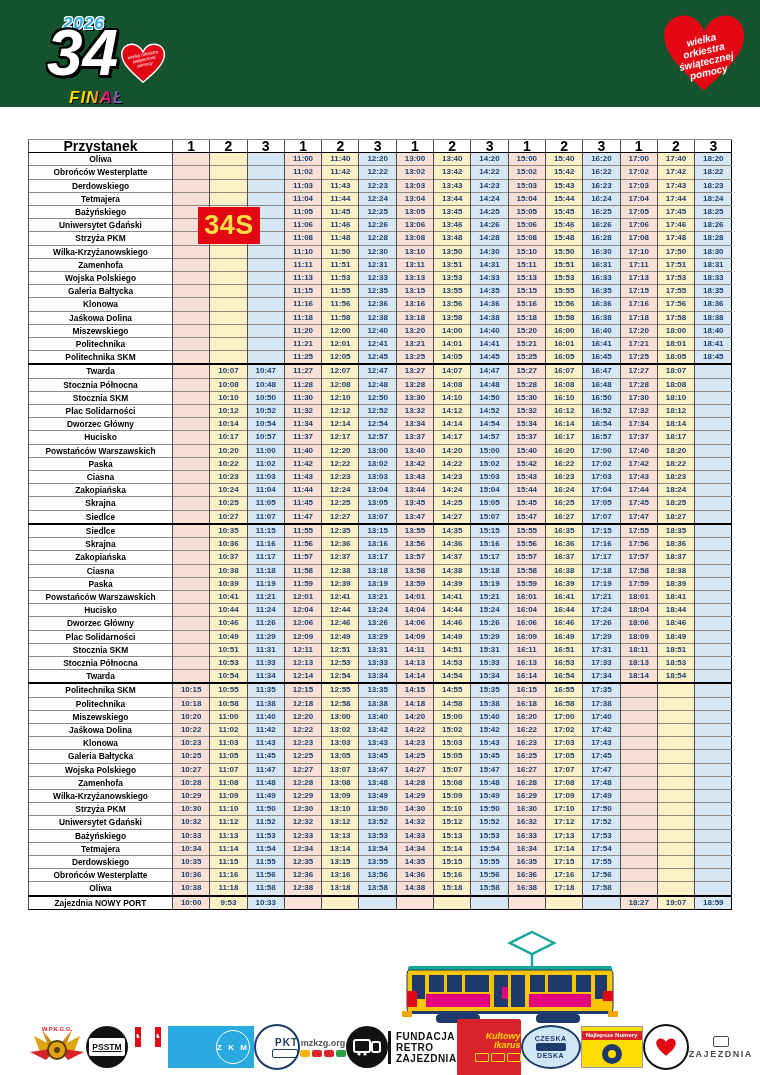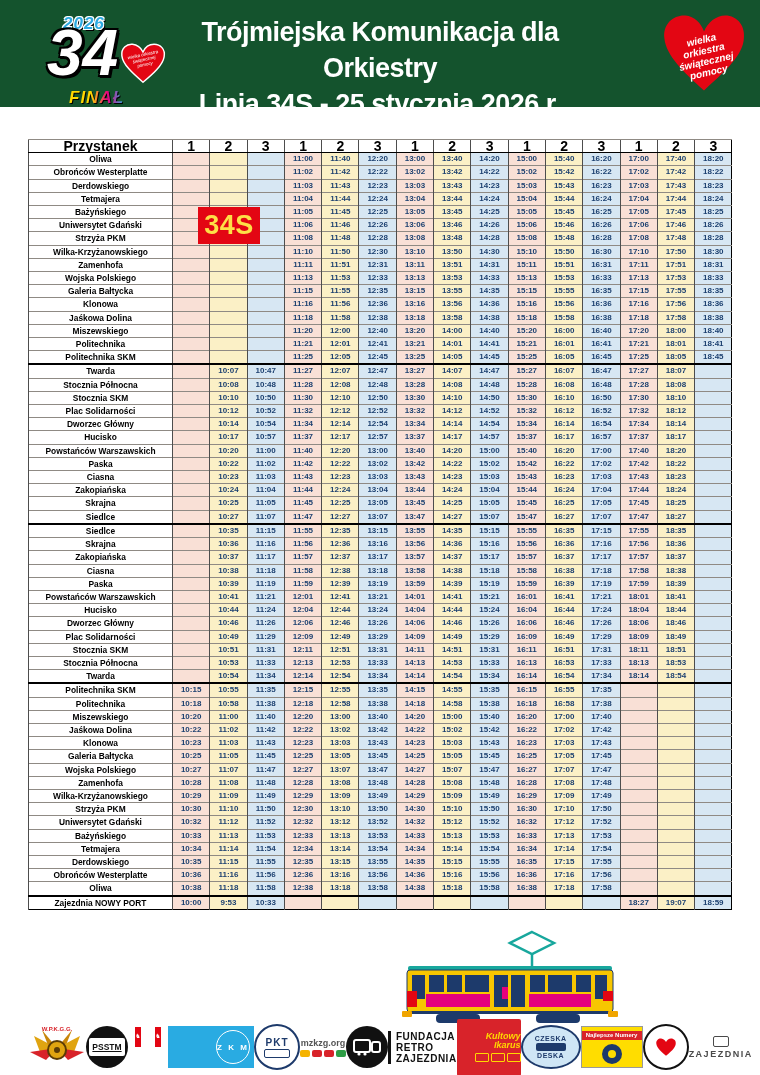--- a/index.html
+++ b/index.html
@@ -59,21 +59,21 @@
   .logo{flex:0 0 auto;display:flex;flex-direction:column;align-items:center;justify-content:center;}
   .psstm{width:42px;height:42px;border-radius:50%;background:#111;display:flex;align-items:center;justify-content:center;}
   .psstm span{background:#fff;color:#111;font-weight:800;font-size:8.5px;padding:4px 3px;border-radius:2px;text-decoration:underline;}
   .crest{width:20px;height:40px;display:flex;flex-direction:column;border-radius:2px;overflow:hidden;}
   .crest .ctop{flex:1;background:#e30613;color:#fff;font-size:6px;text-align:center;line-height:18px;}
   .crest .cbot{flex:1;background:#b3a125;}
   .zkm{width:42px;height:42px;background:#29abe2;display:flex;align-items:center;justify-content:center;padding-left:44px;}
   .zkm .ring{width:32px;height:32px;border:1.6px solid #fff;border-radius:50%;color:#fff;
              font-size:8px;font-weight:bold;letter-spacing:2px;display:flex;align-items:center;justify-content:center;}
   .pkt{width:42px;height:42px;border:2.4px solid #1d3a6b;border-radius:50%;background:#fff;
-       display:flex;align-items:center;justify-content:center;color:#1d3a6b;}
+       display:flex;align-items:flex-end;justify-content:center;color:#1d3a6b;}
   .pkt .pkt-t{font-size:10px;font-weight:800;letter-spacing:1px;}
   .pkt .pkt-bus{width:24px;height:7px;border:1.2px solid #1d3a6b;border-radius:2px;margin-top:1px;}
   .mzkzg .mz-t{font-size:9px;font-weight:bold;color:#555;}
   .mzkzg .pills{display:flex;gap:2px;margin-top:2px;}
   .mzkzg .pills i{display:block;width:10px;height:7px;border-radius:2px;}
   .tramcircle{width:42px;height:42px;border-radius:50%;background:#111;display:flex;align-items:center;justify-content:center;}
   .fundacja{align-items:flex-start;border-left:3px solid #111;padding-left:5px;}
   .fundacja div{font-size:10px;font-weight:800;color:#111;line-height:11px;letter-spacing:0.5px;}
   .ikarus{width:64px;height:57px;background:#d8232a;border-radius:2px;display:flex;flex-direction:column;
           align-items:flex-end;justify-content:center;}
@@ -108,24 +108,20 @@
       <div class="n34">34</div>
       <div class="mini-heart">
         <svg width="48" height="46" viewBox="0 0 100 90">
             <path d="M50 85 C28 66 8 48 6 30 C4 14 16 5 28 6 C38 7 46 14 50 22 C54 13 63 6 73 6 C86 6 97 16 94 32 C91 50 70 68 50 85 Z" fill="#e30613" stroke="#fff" stroke-width="3"></path>
           </svg>
         <div class="heart-text">
           <span>wielka orkiestra</span> <span>świątecznej</span> <span>pomocy</span>
         </div>
       </div>
       <div class="final-word">FINAŁ</div>
-    </div>
-    <div class="title">
-      <div>Trójmiejska Komunikacja dla Orkiestry</div>
-      <div>Linia 34S - 25 stycznia 2026 r.</div>
     </div>
     <div class="wosp-heart">
       <svg width="88" height="90" viewBox="0 0 100 95">
           <path d="M50 90 C26 69 7 50 5 31 C3 14 16 4 29 5 C39 6 47 14 50 23 C54 13 64 5 74 5 C88 5 98 17 95 34 C92 53 71 71 50 90 Z" fill="#e30613"></path>
         </svg>
       <div class="heart-text">
         <div>wielka orkiestra</div>
         <div>świątecznej</div>
         <div>pomocy</div>
       </div>

